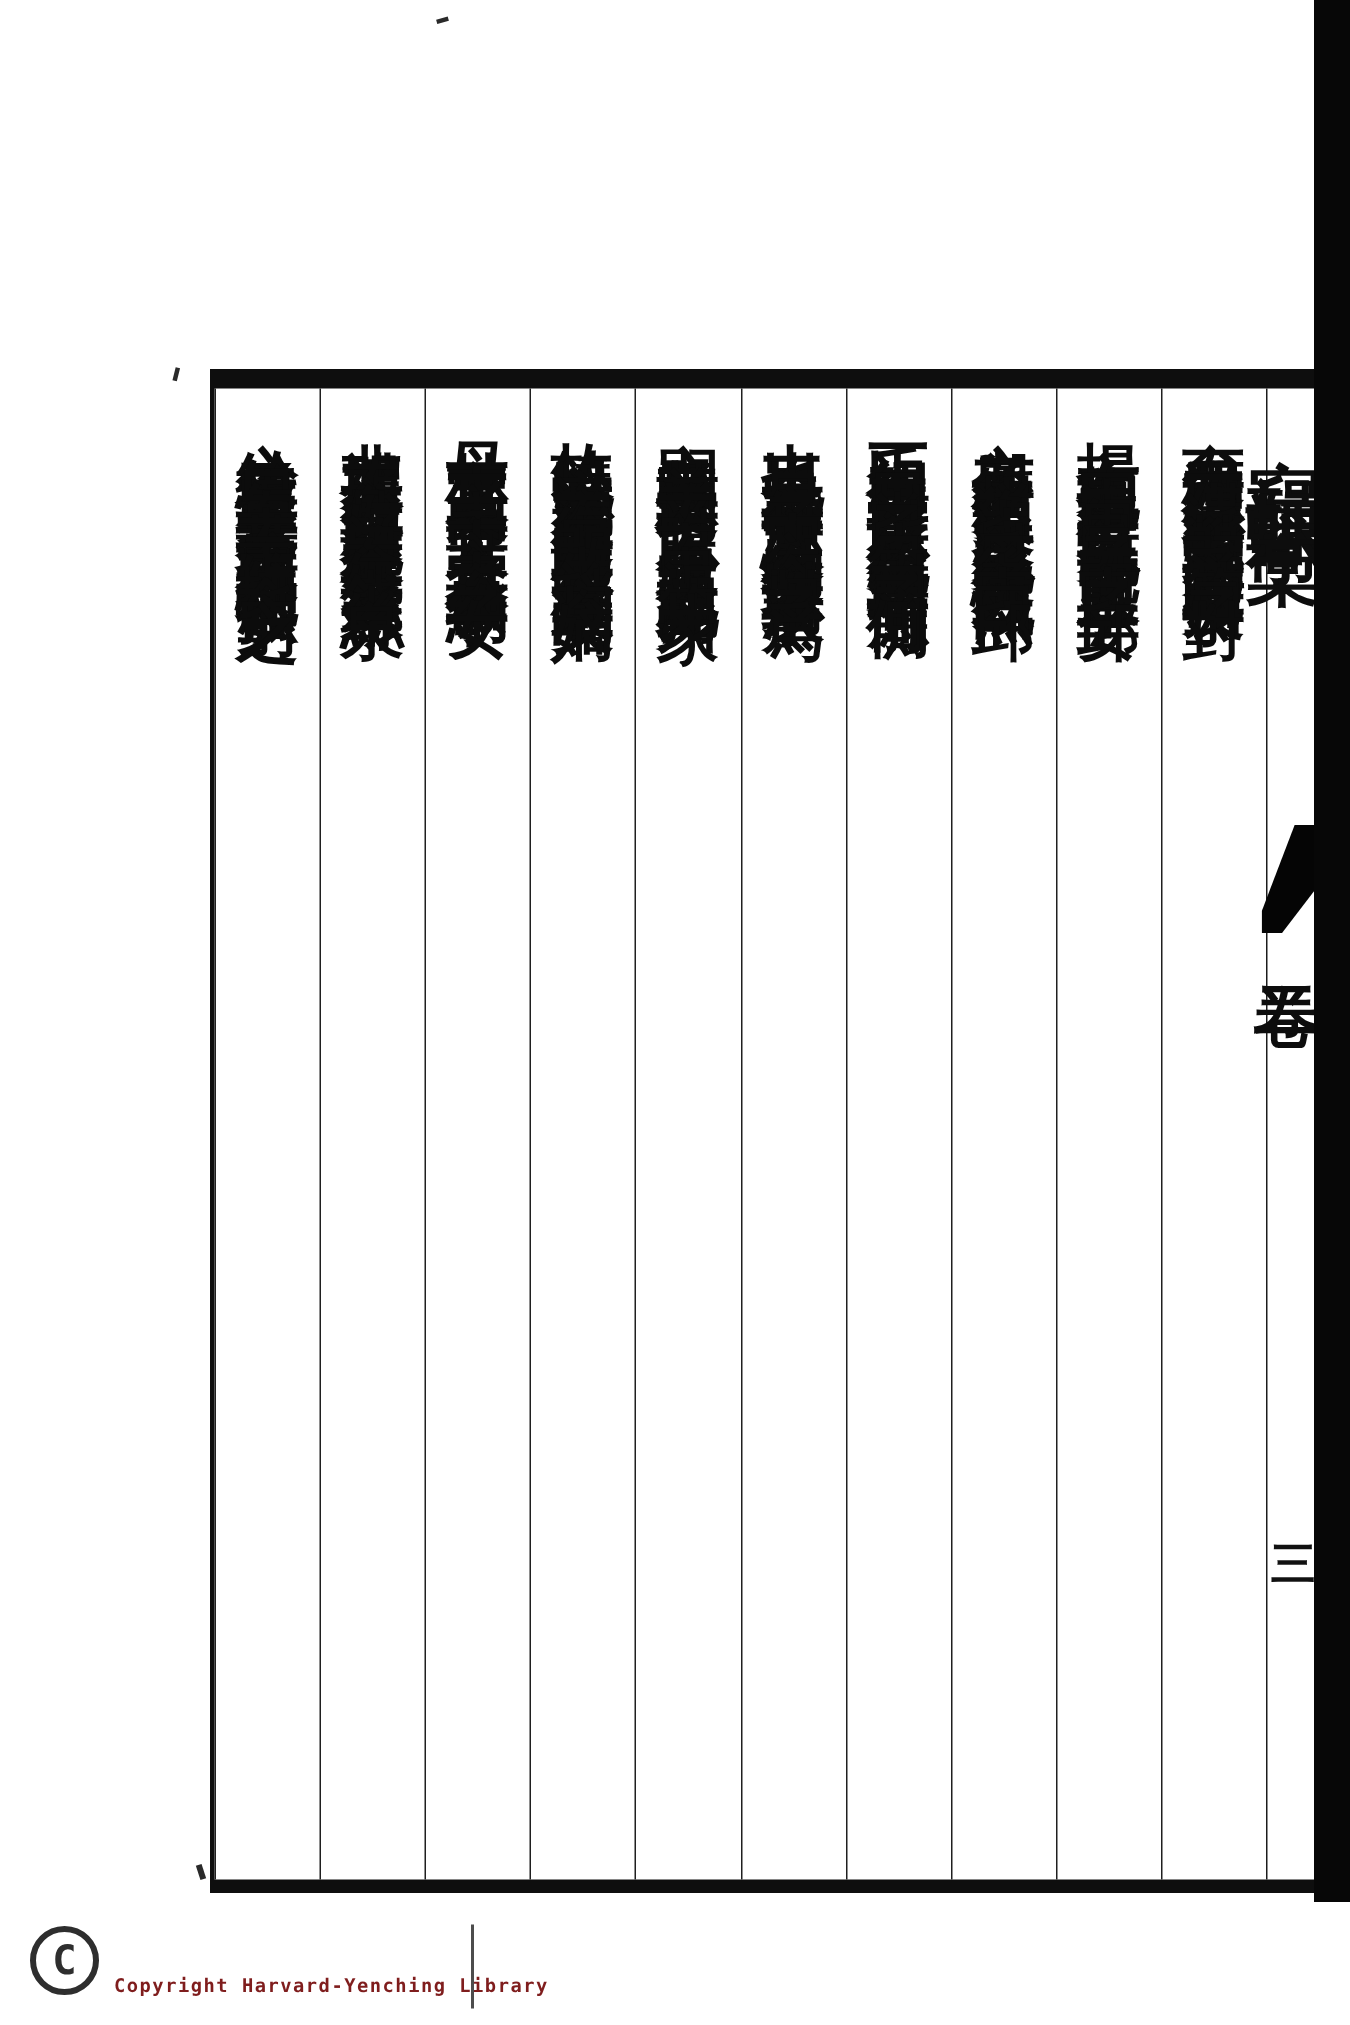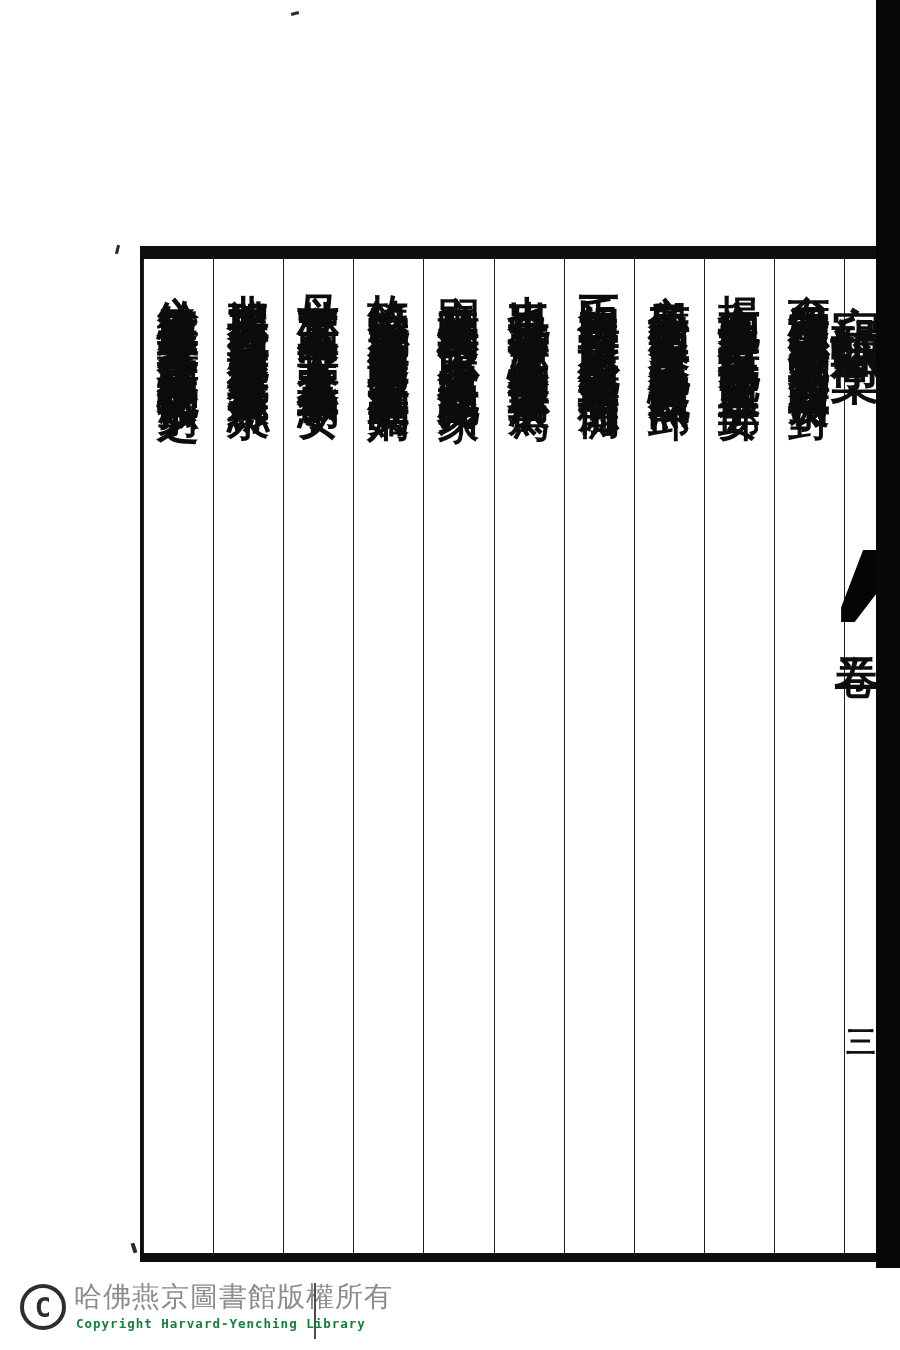--- a/index.html
+++ b/index.html
@@ -68,21 +68,21 @@
     font-size:27px;font-weight:bold;color:#2e2e2e;
   }
   .stamp-cn{
     position:absolute;left:74px;top:2px;
     font-family:"DejaVu Sans", sans-serif;
     font-size:28px;letter-spacing:1px;color:#8c8c8c;white-space:nowrap;
   }
   .stamp-en{
     position:absolute;left:76px;top:40px;
     font-family:"DejaVu Sans Mono", monospace;
-    font-size:12.5px;font-weight:bold;letter-spacing:1px;color:#15803d;white-space:nowrap;
+    font-size:12.5px;font-weight:bold;letter-spacing:1px;color:#7f1d1d;white-space:nowrap;
   }
   .stamp-line{
     position:absolute;left:314px;top:7px;width:2px;height:56px;background:#4d4d4d;
   }
   
   .speck{position:absolute;background:#2a2a2a;}
   .speck-1{left:291px;top:12px;width:8px;height:3px;transform:rotate(-15deg);}
   .speck-2{left:116px;top:245px;width:3px;height:9px;transform:rotate(14deg);}
   .speck-3{left:132px;top:1243px;width:4px;height:10px;transform:rotate(-18deg);}
 </style>
@@ -114,18 +114,17 @@
     <div class="t-col">母林宜人老內事一委宜人主之宜人身自儉約子女</div>
     <div class="t-col">非禮服不衣帛然頗好施族里有貧無告者錢米絲泉</div>
     <div class="t-col">之給無虛日每春夏靑黃不接霖雨綿旬輒念孤窮之</div>
 
   </div>
 
   <div class="scan-bar"></div>
 
   <div class="stamp">
     <div class="stamp-circle">C</div>
-    <div class="stamp-cn">哈佛燕京圖書館版權所有</div>
     <div class="stamp-en">Copyright Harvard-Yenching Library</div>
     <div class="stamp-line"></div>
   </div>
 
 </div>
 
 </body></html>

